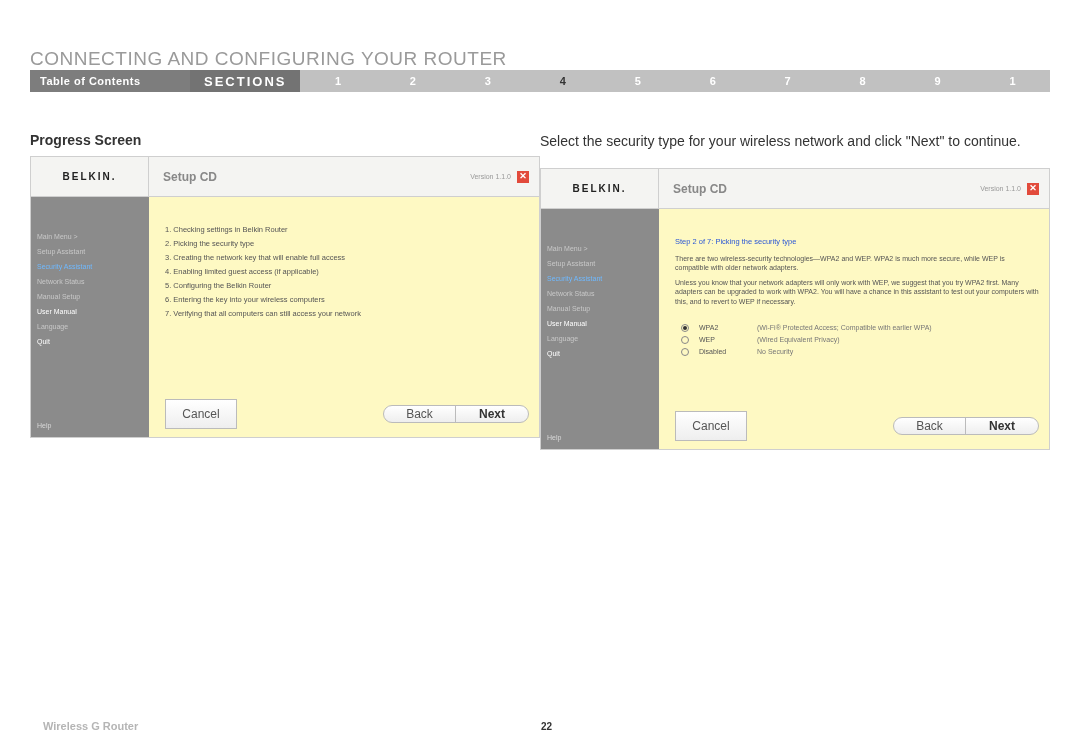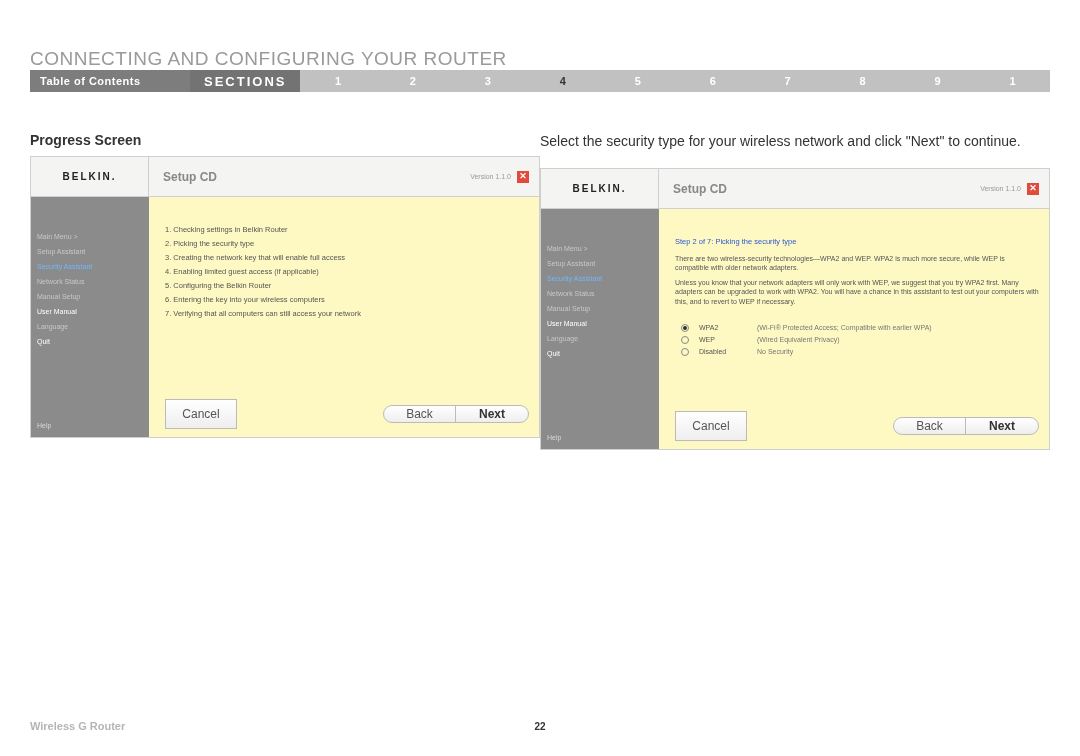--- a/index.html
+++ b/index.html
@@ -259,21 +259,21 @@
   .btn-split > div:first-child {
     border-right: 1px solid #bbb;
   }
   .btn-split .bold {
     font-weight: bold;
     color: #333;
   }
   .footer {
     position: absolute;
     bottom: 24px;
-    left: 30px;
+    left: 43px;
     right: 30px;
     display: flex;
     justify-content: space-between;
     align-items: center;
     font-size: 11px;
     color: #b5b5b5;
     font-weight: bold;
   }
   .footer .pgnum {
     position: absolute;

